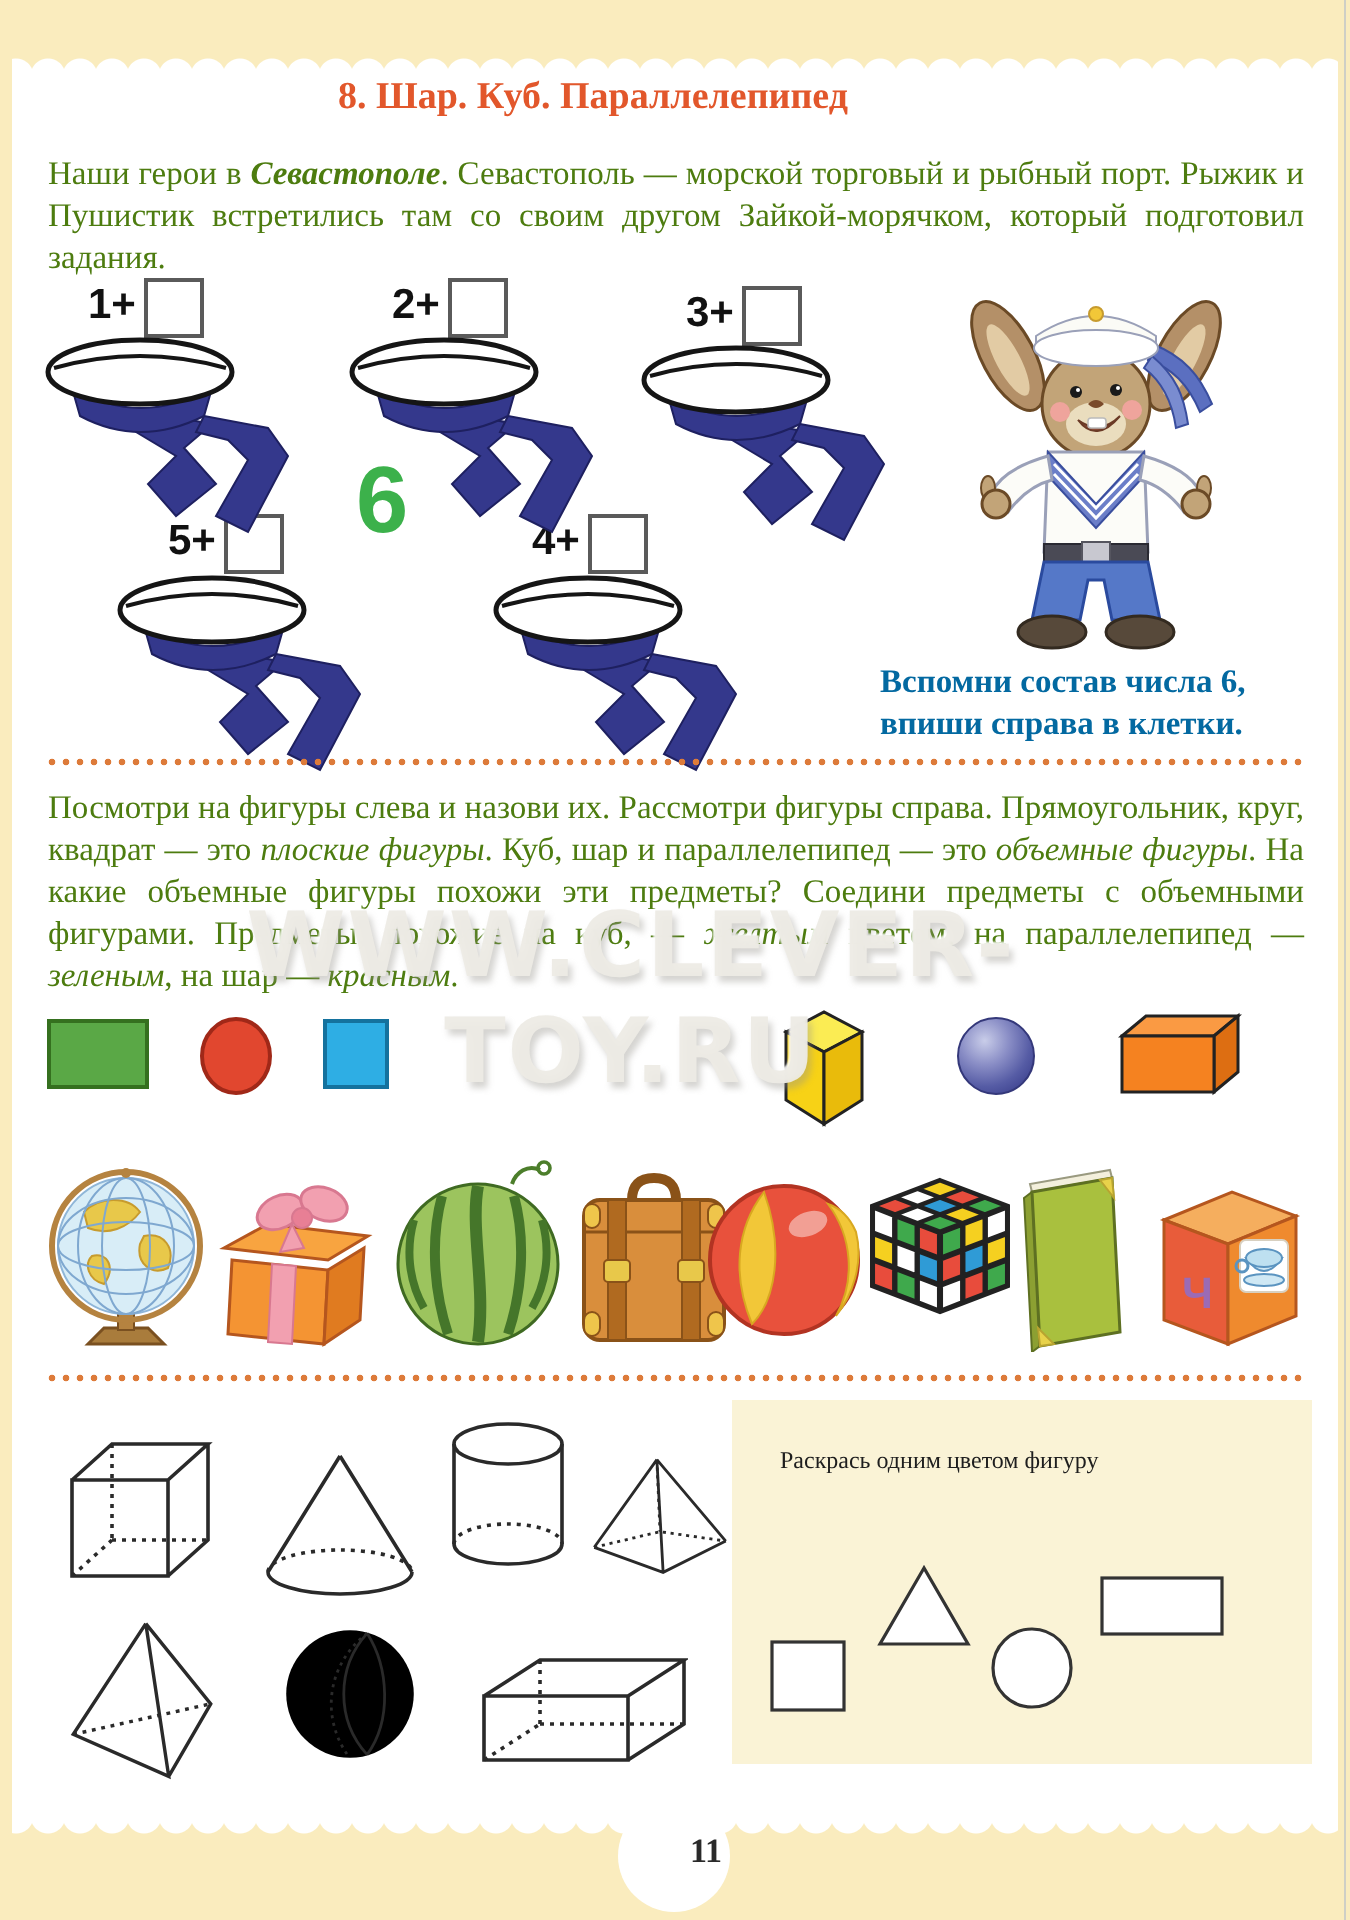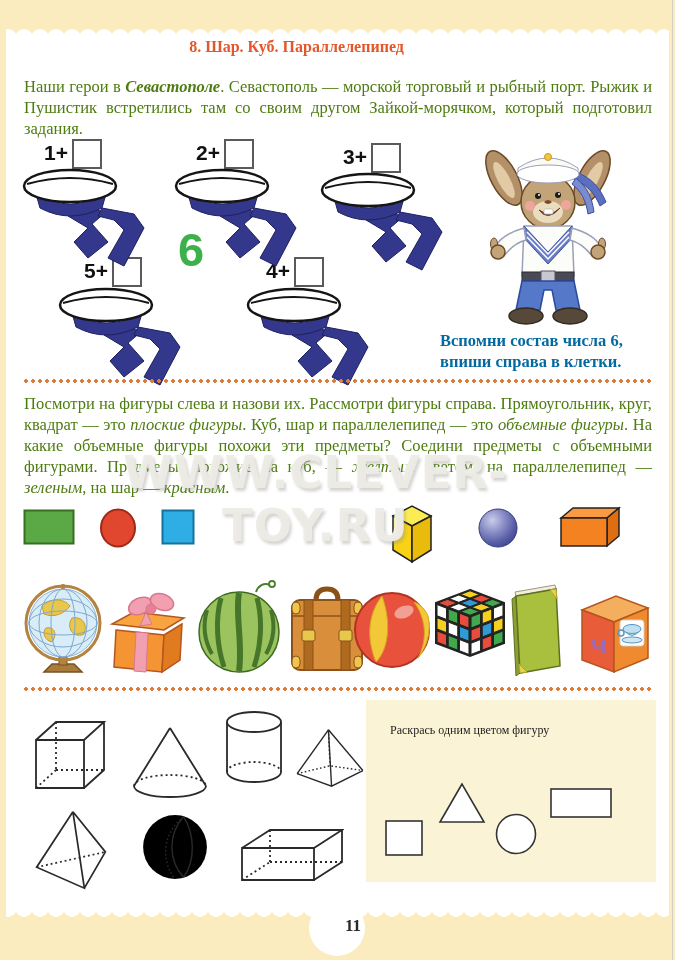--- a/index.html
+++ b/index.html
@@ -14,21 +14,21 @@
   .scallop-bottom{left:0;top:908px;width:675px;height:16px;background:#FAECBE;
       background-image:radial-gradient(circle 9px at 8px 0px,#FFFFFF 8.5px,rgba(255,255,255,0) 9px);
       background-size:16px 16px;background-repeat:repeat-x;}
   .band-bottom{left:0;top:924px;width:675px;height:36px;background:#FAECBE;}
   .bar-left{left:0;top:0;width:6px;height:960px;background:#FAECBE;}
   .bar-right{left:669px;top:0;width:6px;height:960px;background:#FAECBE;}
   .right-edge{left:672px;top:0;width:1px;height:960px;background:#CFCFC6;}
   .page-bump{left:309px;top:900px;width:56px;height:56px;background:#FFFFFF;border-radius:50%;z-index:6;}
   .page-num{left:325px;top:916px;width:56px;text-align:center;font-weight:700;font-size:17px;color:#2A2A2A;z-index:7;}
   
-  .title{left:0;top:38px;width:593px;text-align:center;font-size:16px;font-weight:700;color:#E2572B;}
+  .title{left:0;top:38px;width:593px;text-align:center;font-size:19px;font-weight:700;color:#E2572B;}
   .para{left:24px;width:628px;font-size:16.5px;line-height:21px;color:#4d7c0f;text-align:justify;margin:0;}
   .p1{top:76px;}
   .p2{top:393px;}
   .para i{font-style:italic;}
   .note{left:440px;width:212px;font-size:16.5px;line-height:21px;font-weight:700;color:#0369a1;}
   .hat-label{font-family:"Liberation Sans",sans-serif;font-weight:700;font-size:21px;color:#111;}
   .answer-box{width:26px;height:26px;background:#fff;border:2px solid #5A5A5A;}
   .big-six{font-family:"Liberation Sans",sans-serif;font-weight:700;font-size:47px;color:#3CB14B;}
   .watermark{left:0;top:446px;width:543px;text-align:center;z-index:5;pointer-events:none;
      font-family:"DejaVu Sans",sans-serif;font-weight:700;font-size:45px;letter-spacing:1px;

